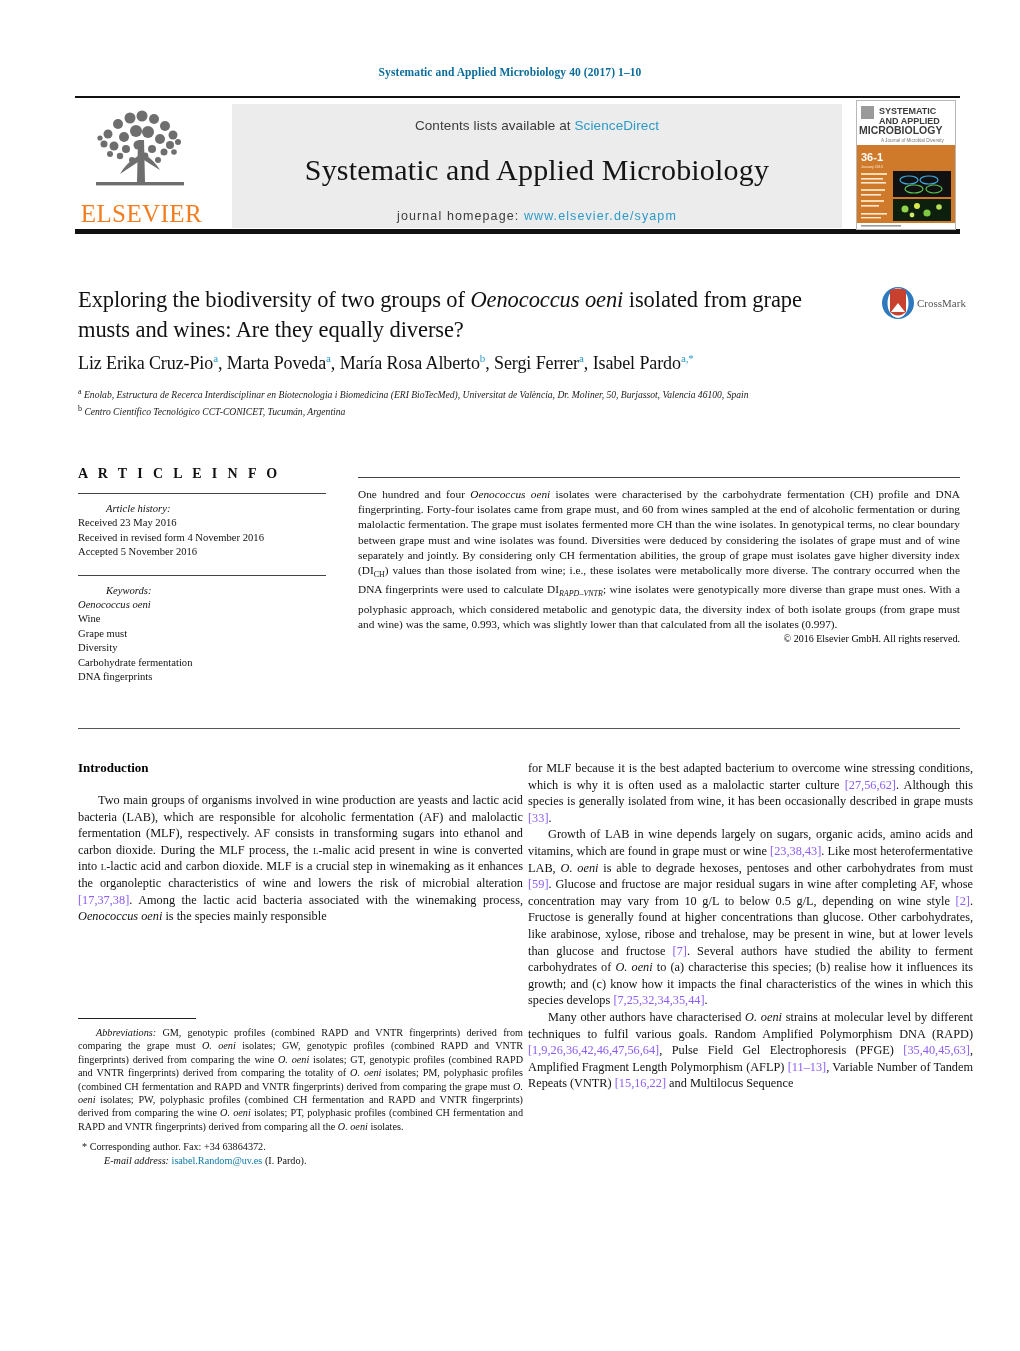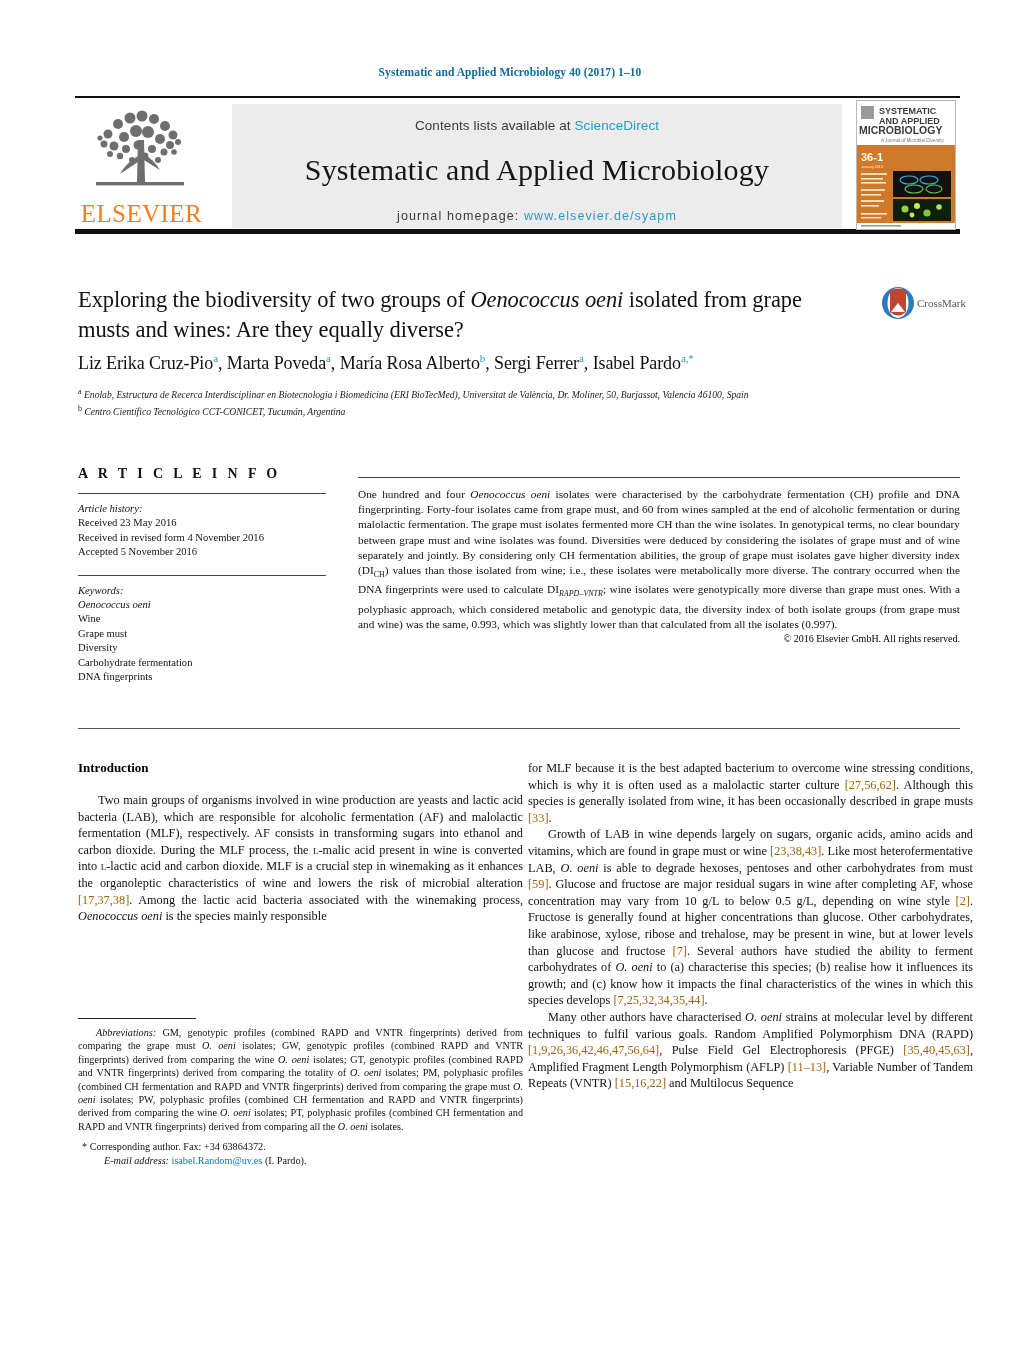--- a/index.html
+++ b/index.html
@@ -173,21 +173,21 @@
     border-top: 1px solid #444;
     margin-top: 11px;
     margin-bottom: 8px;
   }
   .info-body {
     font-family: "Liberation Serif", serif;
     font-size: 10.6px;
     line-height: 14.4px;
     color: #111;
   }
-  .info-body .lbl { font-style: italic; }
+  .info-body .lbl { font-style: italic; margin-left: 28px; }
   .kw-rule {
     border-top: 1px solid #444;
     margin-top: 15px;
     margin-bottom: 8px;
   }
   .kw-first { font-style: italic; }
 
   .abs-col {
     position: absolute;
     left: 358px; top: 466px;
@@ -243,21 +243,21 @@
     font-family: "Liberation Serif", serif;
     font-size: 12.3px;
     line-height: 16.6px;
     text-align: justify;
     margin: 0;
     color: #111;
     text-indent: 20px;
   }
   p.body-p.cont { text-indent: 0; }
   p.body-p i { font-style: italic; }
-  .ref { color: #a16207; }
+  .ref { color: #8b5cf6; }
   .sc { font-variant: small-caps; }
 
   
   .footnote-rule {
     position: absolute;
     left: 78px; top: 1018px;
     width: 118px;
     border-top: 1px solid #222;
   }
   .footnotes {

